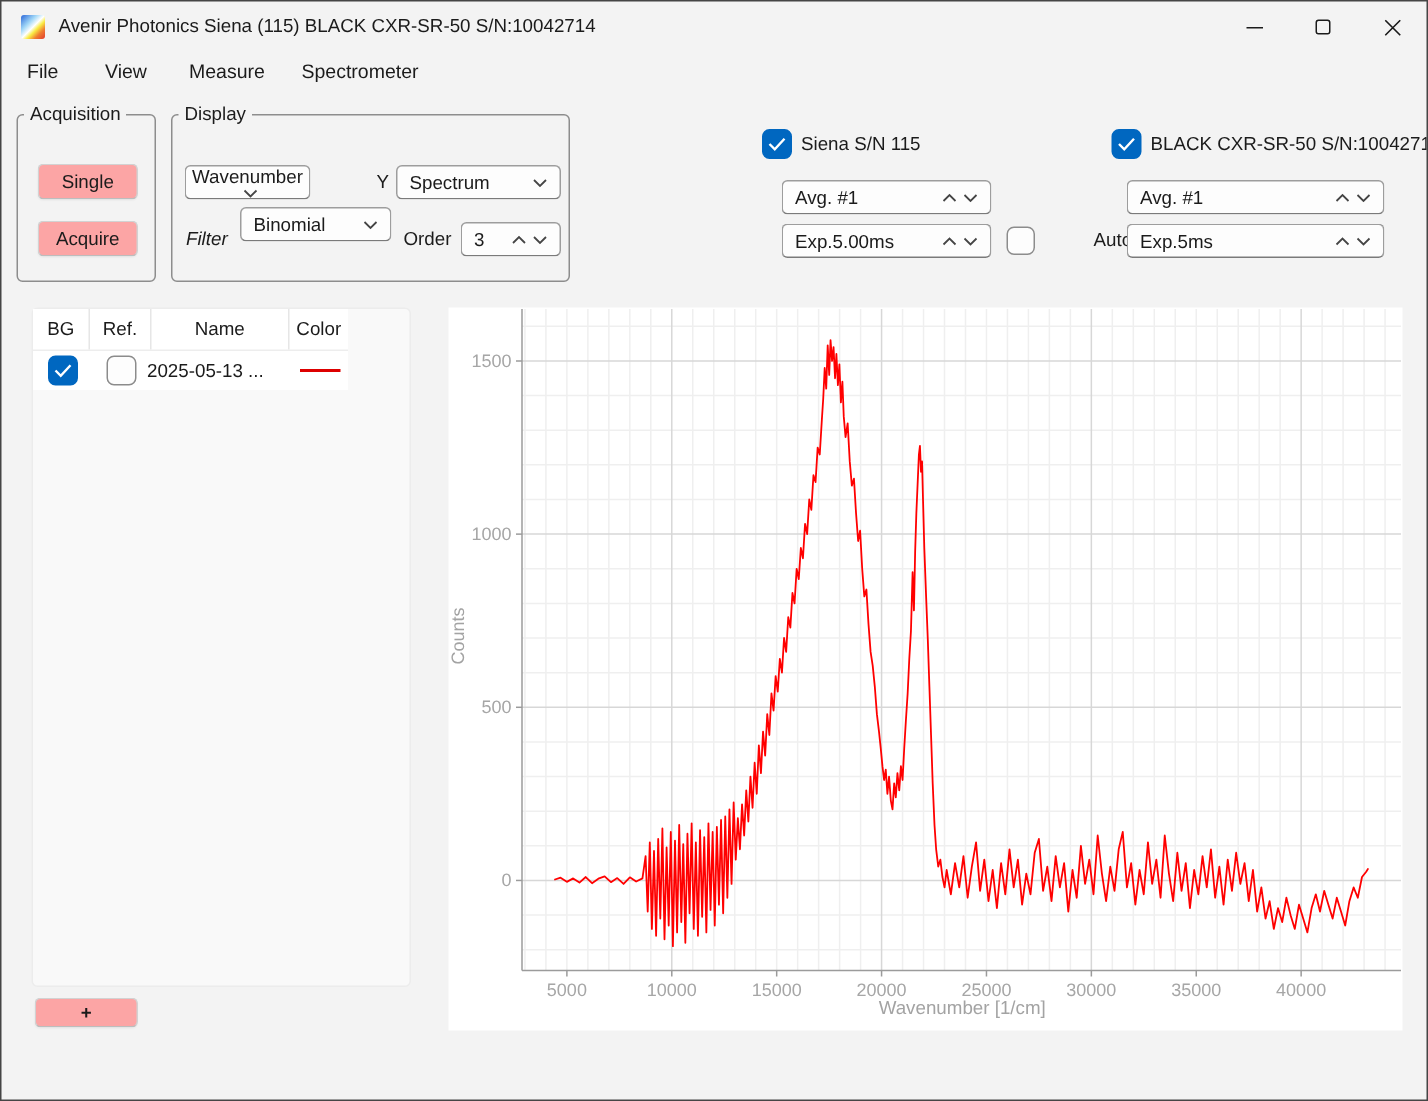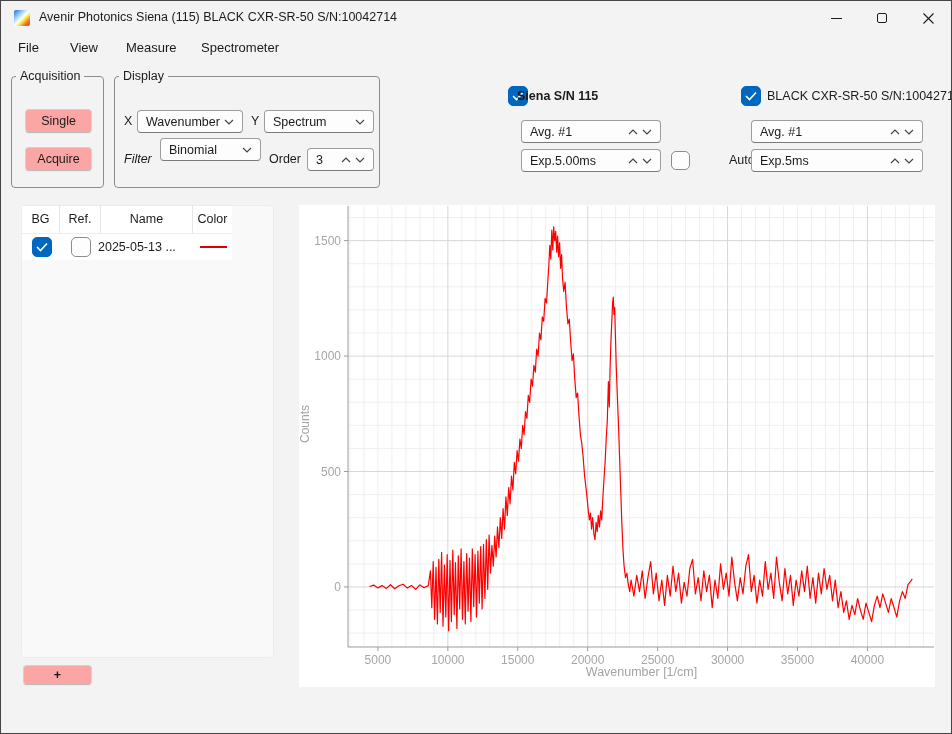--- a/index.html
+++ b/index.html
@@ -88,21 +88,21 @@
 
 <div class="groupbox" style="left:10px; top:75px; width:93px; height:112px;">
   <span class="legend">Acquisition</span>
   <button class="btn" style="left:13px; top:32px; width:67px; height:24px;">Single</button>
   <button class="btn" style="left:13px; top:70px; width:67px; height:24px;">Acquire</button>
 </div>
 
 <div class="groupbox" style="left:113px; top:75px; width:266px; height:112px;">
   <span class="legend">Display</span>
   <span class="ctl-label" style="left:9px; top:37px;">X</span>
-  <div class="combo" style="left:22px; top:33px; width:106px;">
+  <div class="combo" style="left:8px; top:33px; width:84px;flex-direction:column;">
     <span class="val">Wavenumber</span>
     <span class="chev">
         <svg width="10" height="6">
           <polyline points="1,1 5,5 9,1" fill="none" stroke="#454545" stroke-width="1.2"></polyline>
         </svg>
       </span>
   </div>
   <span class="ctl-label" style="left:136px; top:37px;">Y</span>
   <div class="combo" style="left:149px; top:33px; width:110px;">
     <span class="val">Spectrum</span>
@@ -135,21 +135,21 @@
         </svg>
       </span>
   </div>
 </div>
 
 <div class="cb checked" style="left:507px; top:85px;">
   <svg width="12" height="10">
       <polyline points="1,5 4.5,8.5 11,1.5" fill="none" stroke="#ffffff" stroke-width="1.6"></polyline>
     </svg>
 </div>
-<span class="ctl-label" style="left:516px; top:88px;font-weight:bold;">Siena S/N 115</span>
+<span class="ctl-label" style="left:533px; top:88px;">Siena S/N 115</span>
 
 <div class="spinner" style="left:520px; top:119px; width:140px;">
   <span class="val">Avg. #1</span>
   <span class="chev">
       <svg width="10" height="6">
         <polyline points="1,5 5,1 9,5" fill="none" stroke="#454545" stroke-width="1.2"></polyline>
       </svg>
     </span>
   <span class="chev">
       <svg width="10" height="6">

